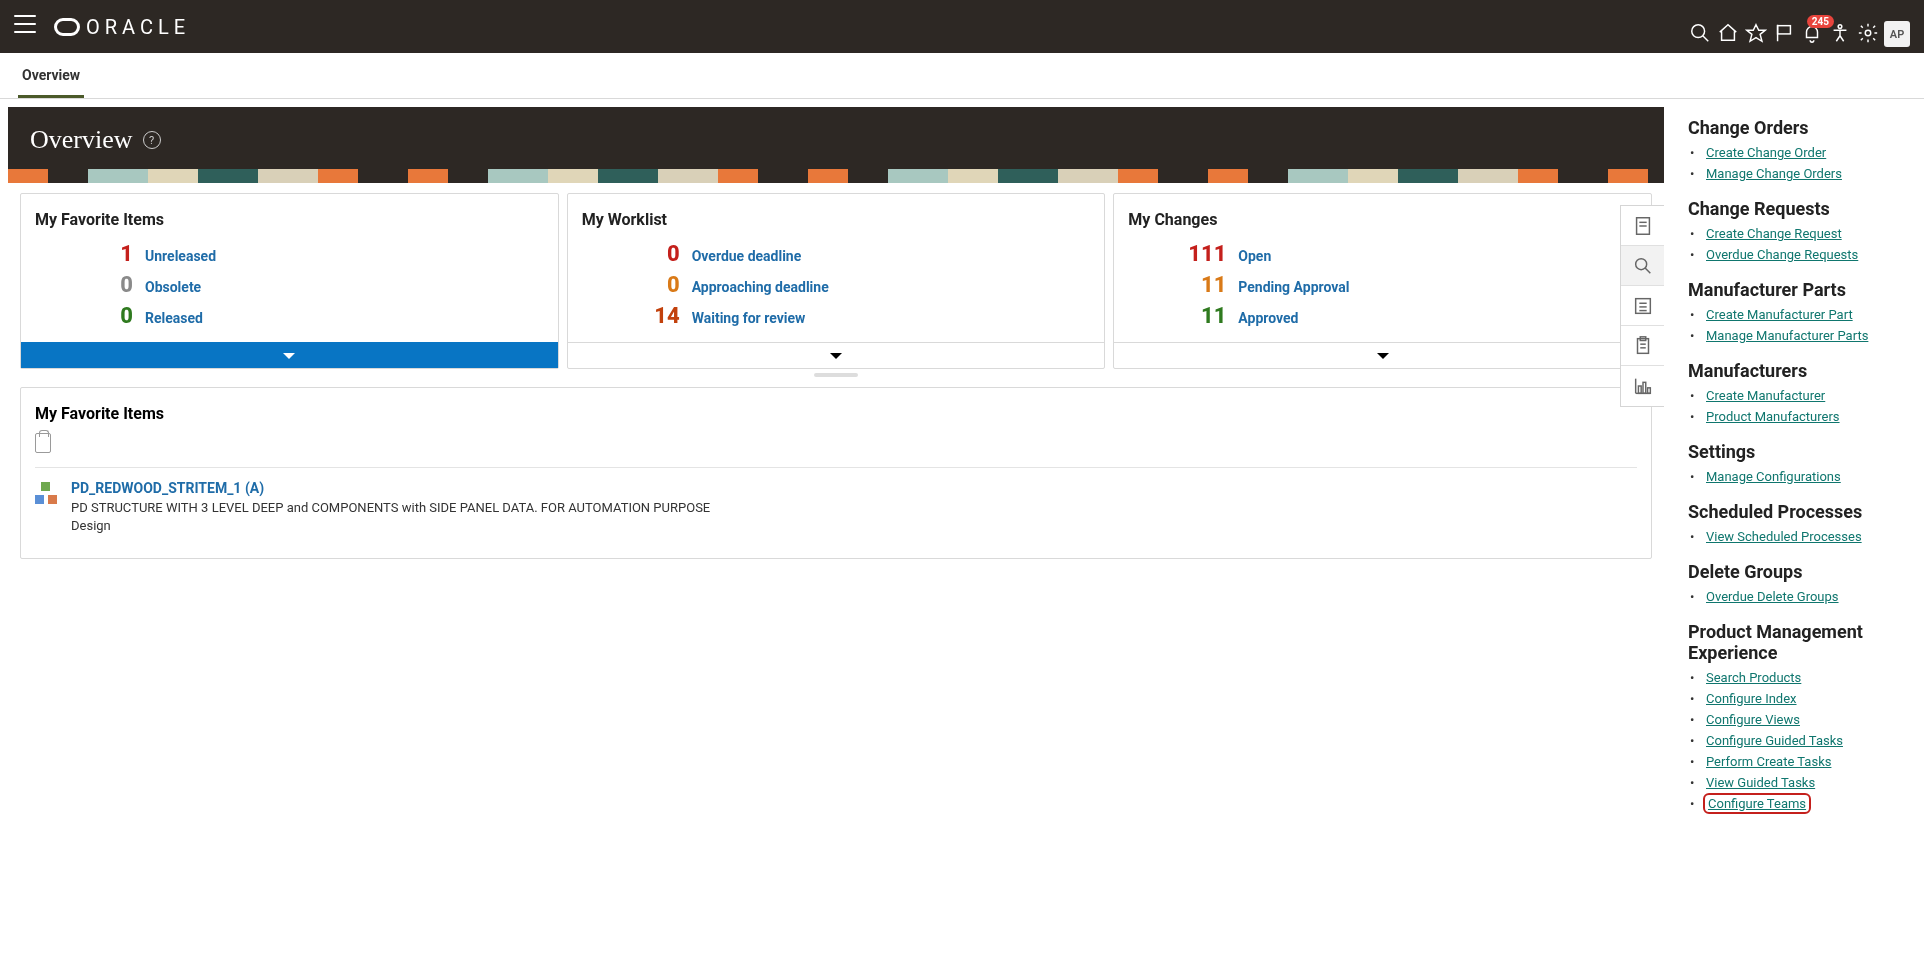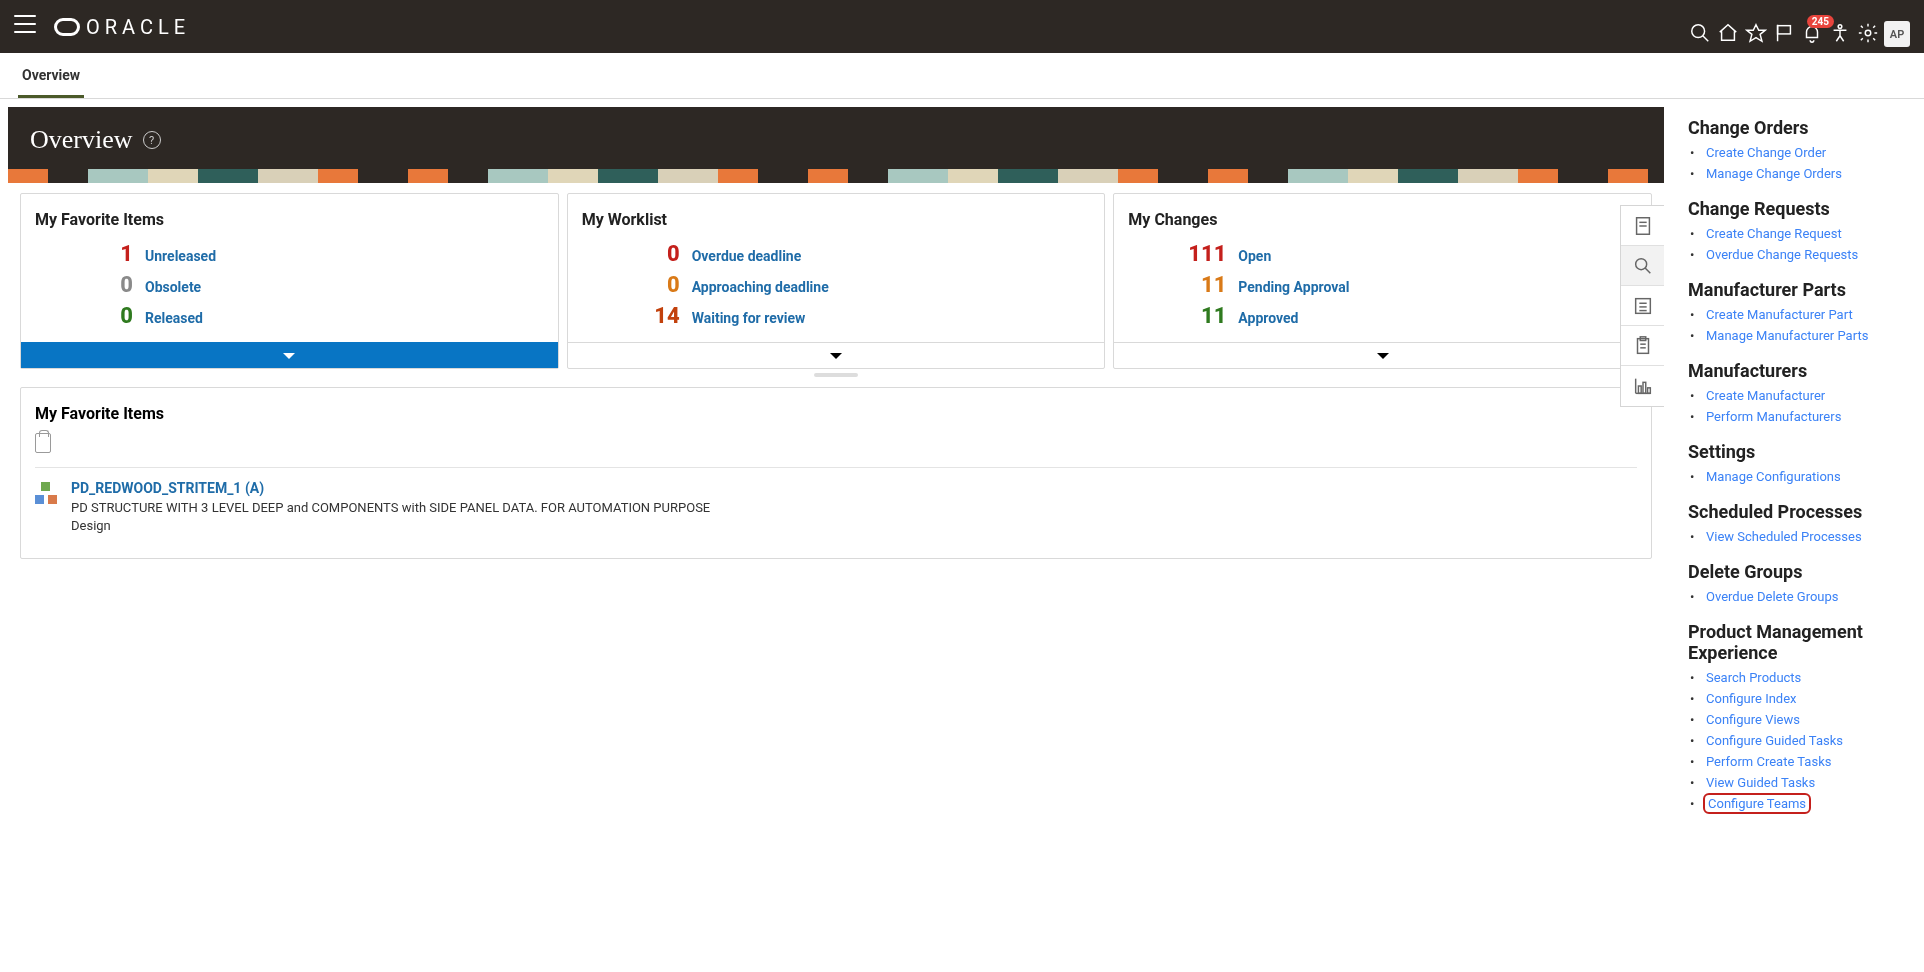--- a/index.html
+++ b/index.html
@@ -55,21 +55,21 @@
 .item-icon .b1{position:absolute;width:9px;height:9px;background:#6fa84f;top:0;left:6px;}
 .item-icon .b2{position:absolute;width:9px;height:9px;background:#5a8fd6;bottom:0;left:0;}
 .item-icon .b3{position:absolute;width:9px;height:9px;background:#d97a4a;bottom:0;right:0;}
 .item-title{ font-size:14px; font-weight:700; color:#1f6ca8; cursor:pointer; margin-bottom:3px;}
 .item-desc{ font-size:13px; color:#333; line-height:1.35;}
 .side-section{ margin-bottom:14px;}
 .side-head{ font-size:18px; font-weight:700; color:#222; margin-bottom:4px;}
 .side-list{ list-style:none; padding-left:14px;}
 .side-list li{ position:relative; padding:3px 0 3px 4px; font-size:13px;}
 .side-list li:before{ content:"•"; position:absolute; left:-12px; color:#333;}
-.side-link{ color:#3b82f6; cursor:pointer;}
+.side-link{ color:#0f766e; cursor:pointer;text-decoration:underline;}
 .highlight-box{ border:2px solid #c4201c; border-radius:6px; padding:1px 3px; margin:-1px -3px;}
 </style>
 </head>
 <body>
 
 <div class="topbar">
   <div class="topbar-left">
     <div class="hamburger">
         <span></span>
         <span></span>
@@ -287,21 +287,21 @@
         <div class="side-head">Manufacturer Parts</div>
         <ul class="side-list">
           <li><span class="side-link">Create Manufacturer Part</span></li>
           <li><span class="side-link">Manage Manufacturer Parts</span></li>
         </ul>
       </div>
       <div class="side-section">
         <div class="side-head">Manufacturers</div>
         <ul class="side-list">
           <li><span class="side-link">Create Manufacturer</span></li>
-          <li><span class="side-link">Perform Manufacturers</span></li>
+          <li><span class="side-link">Product Manufacturers</span></li>
         </ul>
       </div>
       <div class="side-section">
         <div class="side-head">Settings</div>
         <ul class="side-list">
           <li><span class="side-link">Manage Configurations</span></li>
         </ul>
       </div>
       <div class="side-section">
         <div class="side-head">Scheduled Processes</div>

